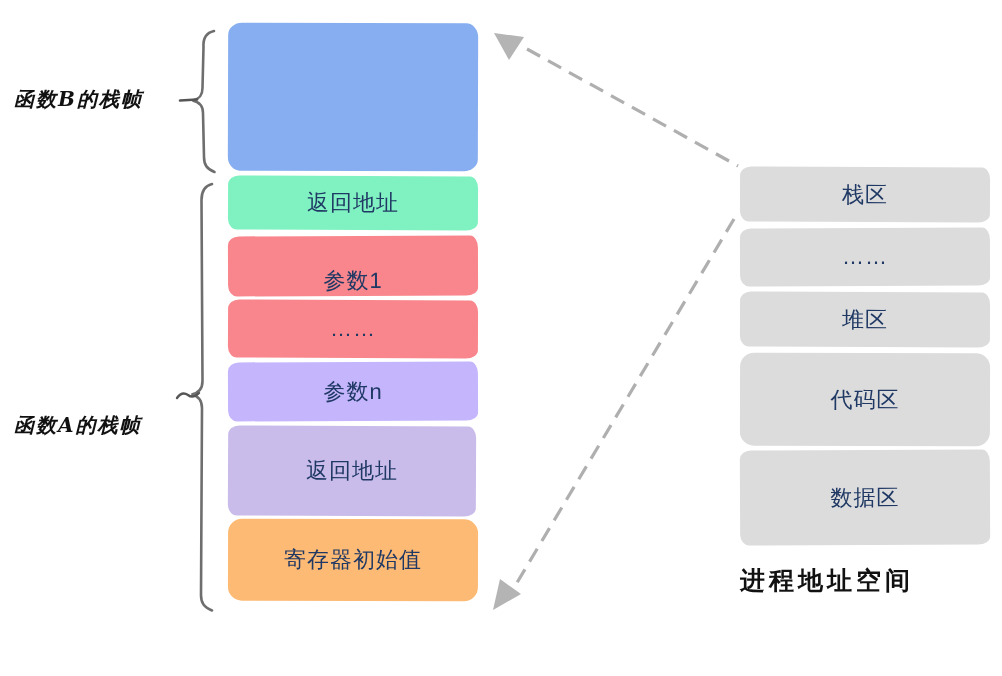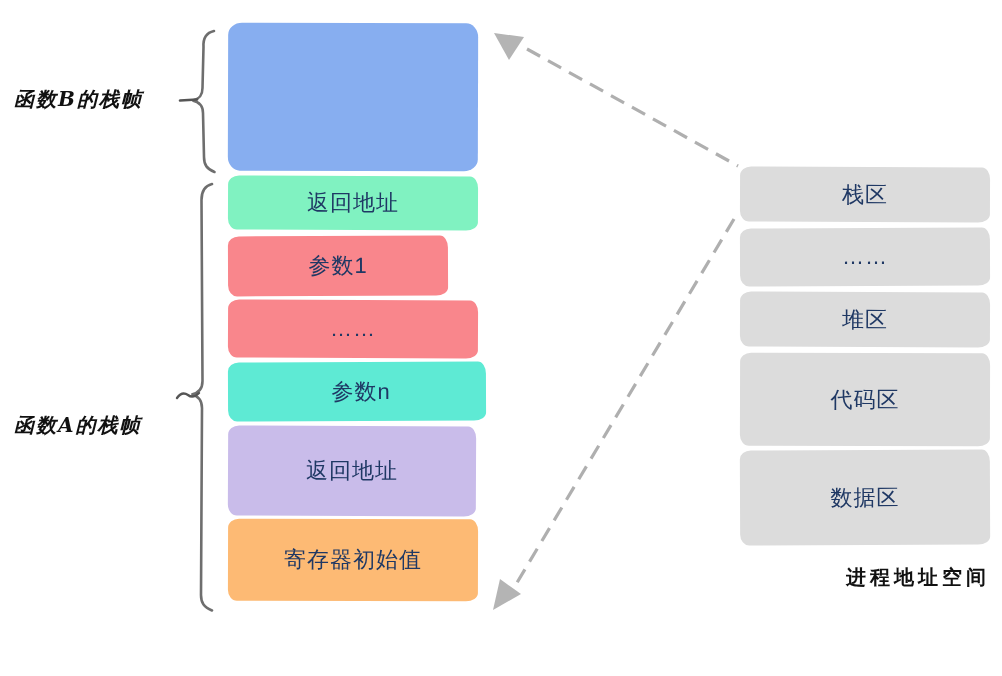--- a/index.html
+++ b/index.html
@@ -15,28 +15,28 @@
     position:absolute;
     display:flex;align-items:center;justify-content:center;
     color:#1F3864;
     font-size:22px;
     font-weight:400;
     letter-spacing:1px;
     border-radius:11px 8px 12px 9px / 9px 12px 8px 11px;
   }
   .r1{transform:rotate(.25deg);}
   .r2{transform:rotate(-.22deg);}
-  .r3{transform:rotate(.15deg);}
+  .r3{transform:rotate(.15deg);border-radius:14px;}
 
   
   .b-blue   {left:228px;top:23px; width:250px;height:148px;background:#87AEF0;border-radius:14px 12px 14px 12px/12px 14px 12px 14px;}
   .b-green  {left:228px;top:176px;width:250px;height:54px; background:#80F2C1;}
-  .b-red1   {left:228px;top:236px;width:220px;height:60px; background:#F9868C;}
+  .b-red1   {left:228px;top:236px;width:250px;height:60px; background:#F9868C;align-items:flex-end;}
   .b-red2   {left:228px;top:300px;width:250px;height:58px; background:#F9868C;}
-  .b-red3   {left:228px;top:362px;width:250px;height:59px; background:#5eead4;padding-left:8px;}
+  .b-red3   {left:228px;top:362px;width:250px;height:59px; background:#c4b5fd;}
   .b-purple {left:228px;top:426px;width:248px;height:90px; background:#C9BCEA;}
   .b-orange {left:228px;top:519px;width:250px;height:82px; background:#fdba74;}
 
   
   .g-box{background:#DCDCDC;left:740px;width:250px;}
   .g-1{top:167px;height:55px;}
   .g-2{top:228px;height:58px;}
   .g-3{top:292px;height:55px;}
   .g-4{top:353px;height:93px;}
   .g-5{top:450px;height:95px;text-align:right;}
@@ -50,23 +50,23 @@
     white-space:nowrap;
   }
   .side-label{
     font-size:20px;
     font-style:italic;
     letter-spacing:2px;
   }
   .lbl-b{left:14px;top:86px;}
   .lbl-a{left:14px;top:380px;margin-top:32px;}
   .caption{
-    font-size:20px;
+    font-size:25px;
     letter-spacing:4px;
-    text-align:right;
+    text-align:left;
   }
   .cap-stack{left:228px;top:633px;width:250px;}
   .cap-addr {left:740px;top:564px;width:250px;}
 
   svg.overlay{
     position:absolute;left:0;top:0;
     pointer-events:none;
   }
 </style>
 </head>

